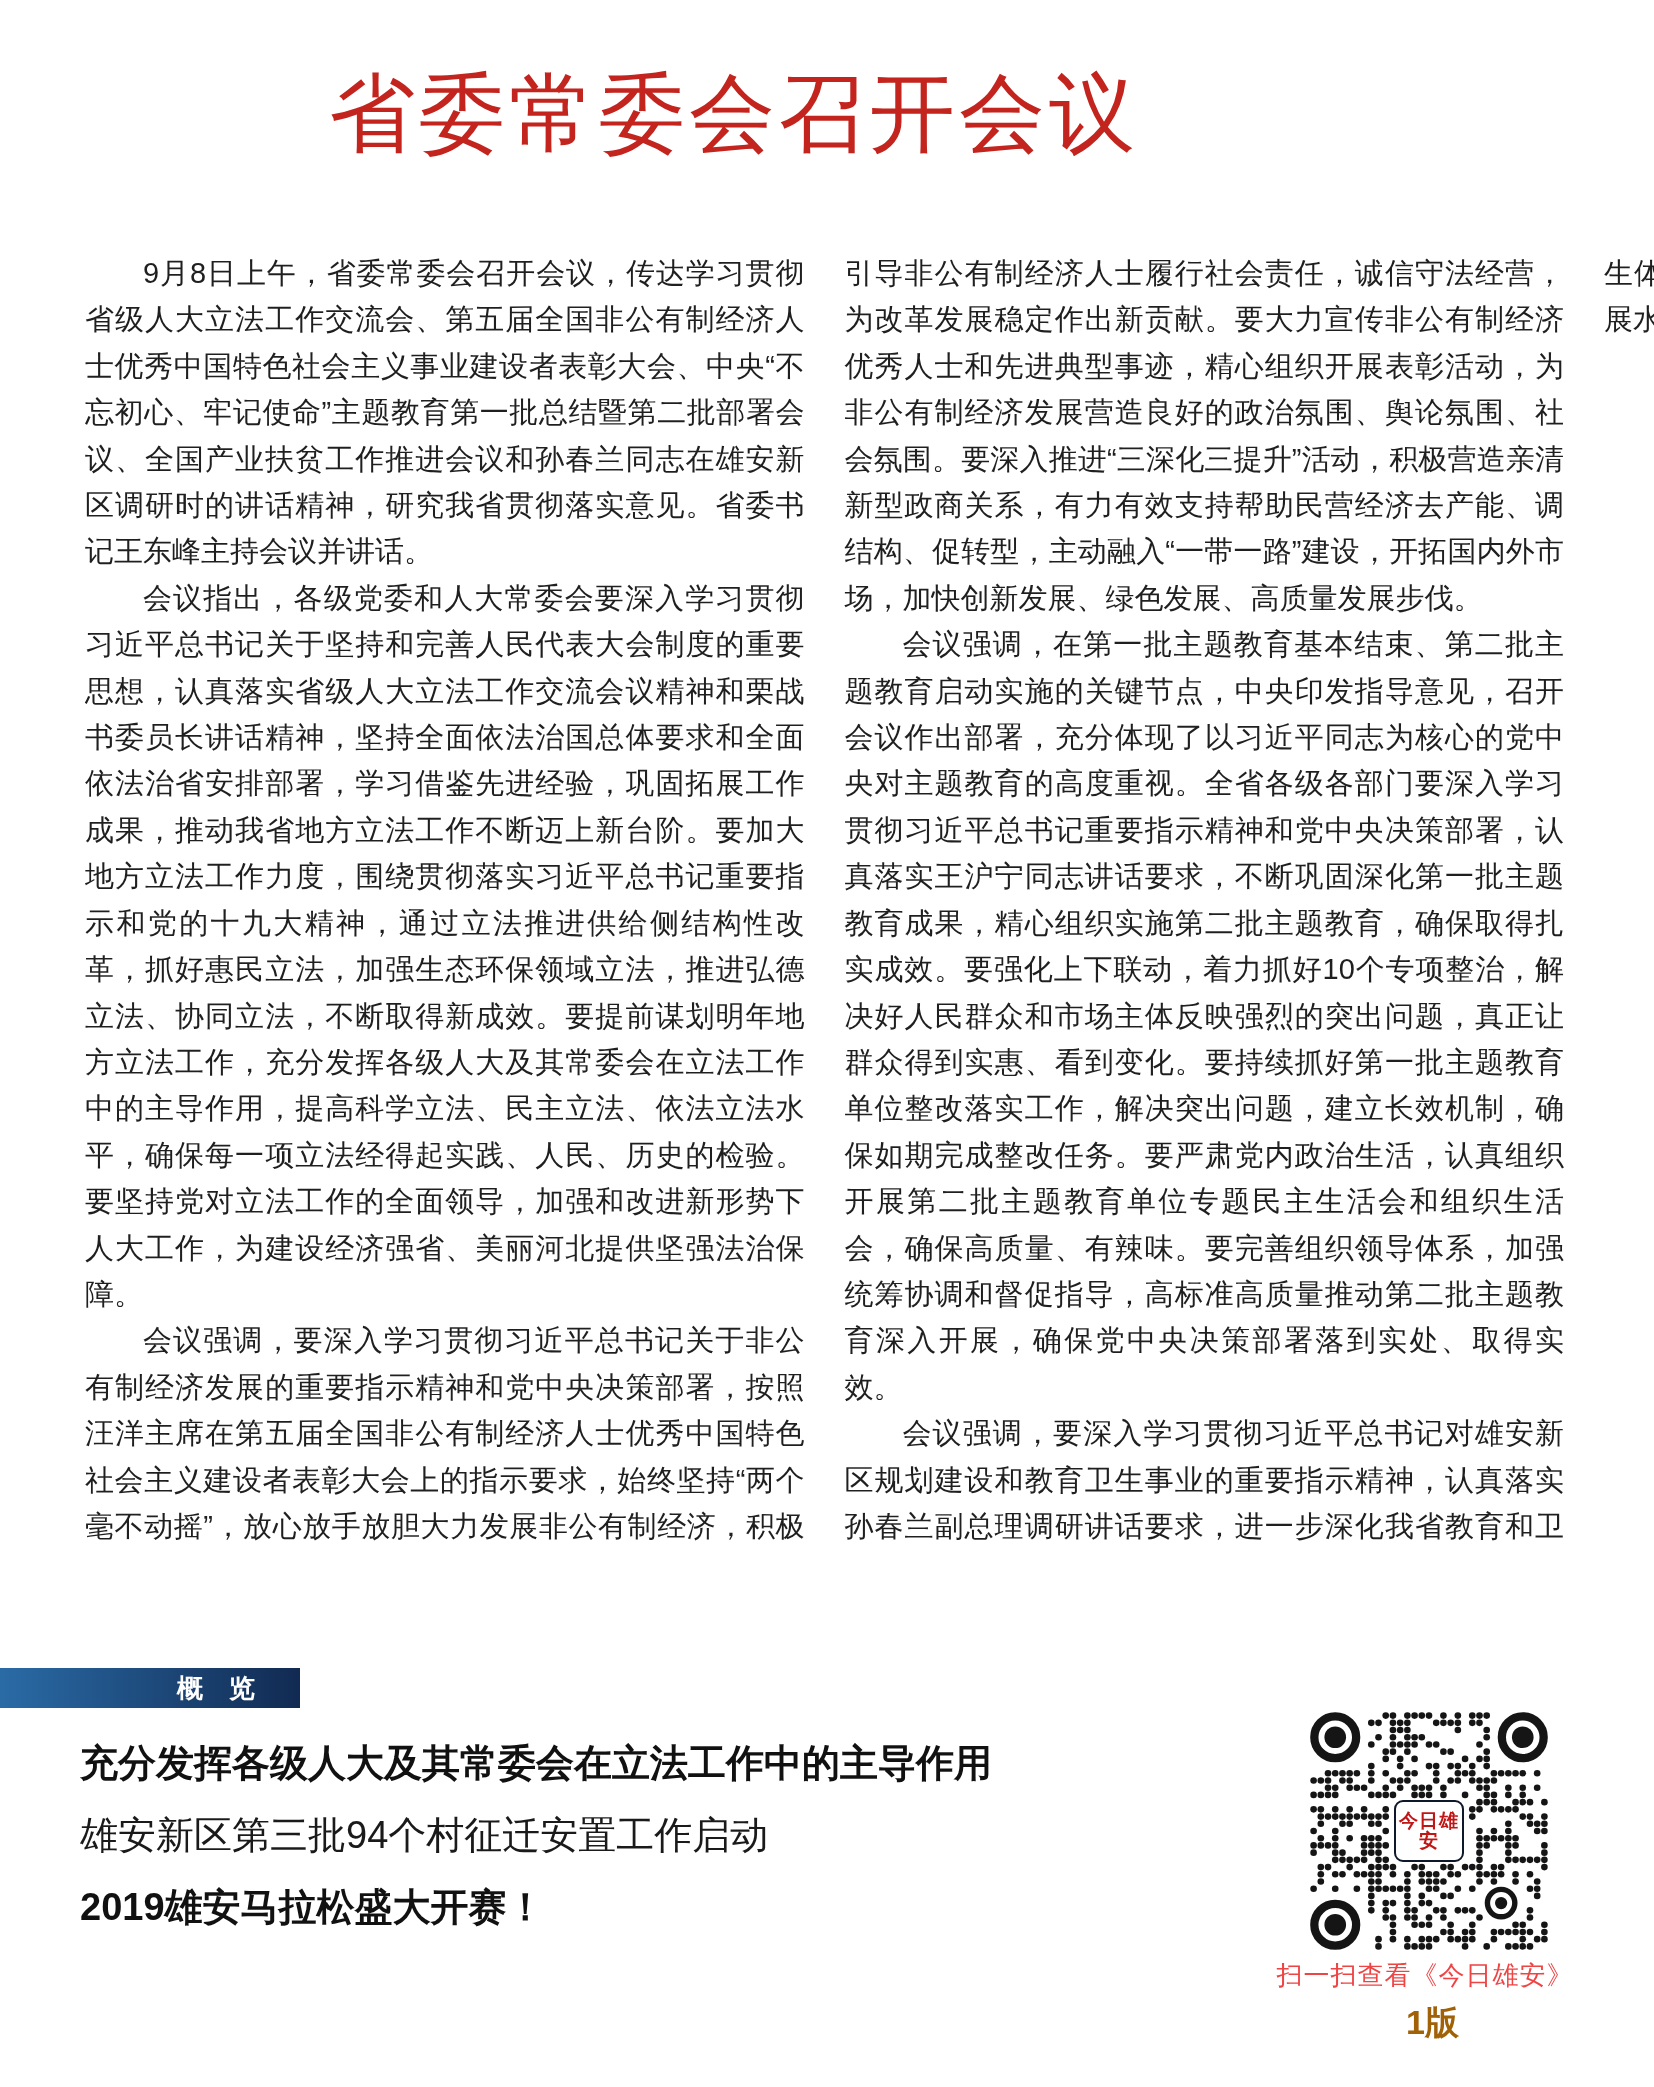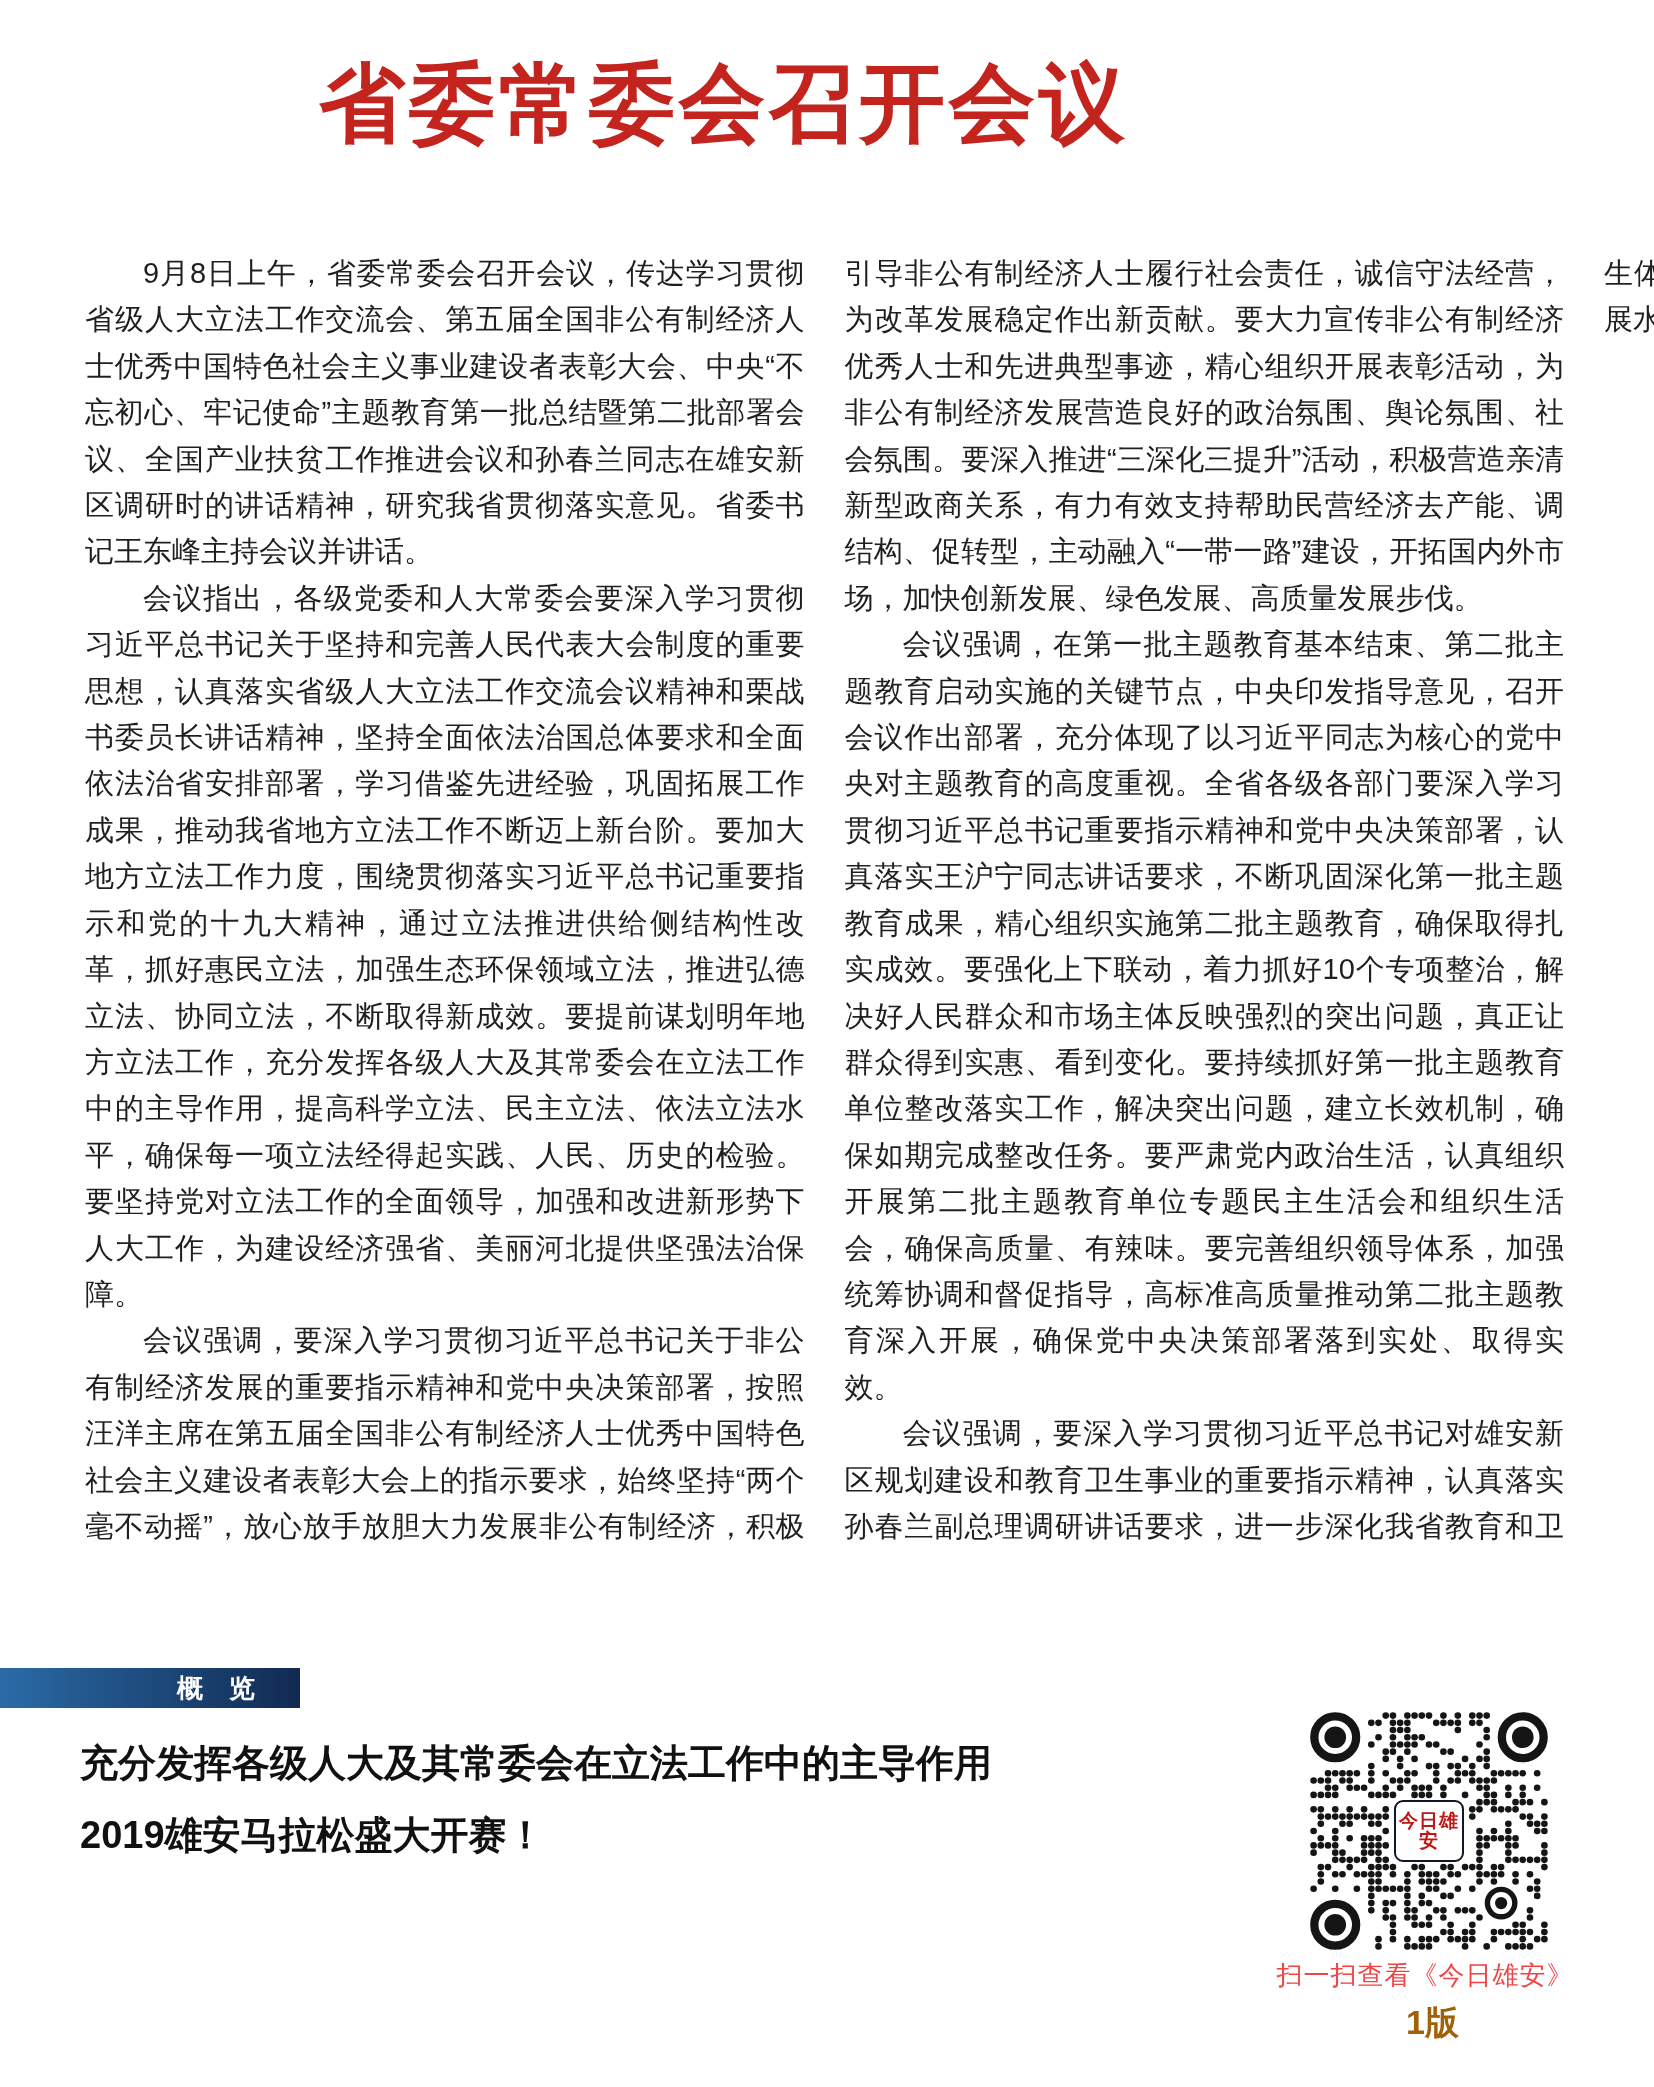--- a/index.html
+++ b/index.html
@@ -15,24 +15,24 @@
     overflow: hidden;
     font-family: "Liberation Sans", sans-serif;
   }
 
   
   .title {
     position: absolute;
     top: 46px;
     left: 0;
     width: 1434px;
-    margin: 7px;
+    margin: 17px;
     text-align: center;
     font-family: "Liberation Serif", serif;
-    font-weight: bold;
+    font-weight: normal;
     font-size: 86px;
     letter-spacing: 4px;
     line-height: 1.2;
   }
 
   
   .columns {
     position: absolute;
     top: 250px;
     left: 85px;
@@ -164,20 +164,21 @@
     <p>会议强调，要深入学习贯彻习近平总书记对雄安新区规划建设和教育卫生事业的重要指示精神，认真落实孙春兰副总理调研讲话要求，进一步深化我省教育和卫生体制改革，全面提升雄安新区和全省教育卫生事业发展水平。</p>
     <p class="continuation">（下转2版）</p>
   </div>
 
   <div class="overview-bar" style="background: linear-gradient(90deg, rgb(42, 107, 166), rgb(17, 42, 82));">
     <span class="overview-label">概　览</span>
   </div>
 
   <div class="headlines">
     <div class="headline bold">充分发挥各级人大及其常委会在立法工作中的主导作用</div>
+    <div class="headline">雄安新区第三批94个村征迁安置工作启动</div>
     <div class="headline bold">2019雄安马拉松盛大开赛！</div>
   </div>
 
   <div class="qr">
     <svg id="qr-svg" viewBox="0 0 33 33" xmlns="http://www.w3.org/2000/svg">
         <circle cx="10.5" cy="0.5" r="0.46" fill="#151515"></circle>
         <circle cx="11.5" cy="0.5" r="0.46" fill="#151515"></circle>
         <circle cx="13.5" cy="0.5" r="0.46" fill="#151515"></circle>
         <circle cx="14.5" cy="0.5" r="0.46" fill="#151515"></circle>
         <circle cx="15.5" cy="0.5" r="0.46" fill="#151515"></circle>

